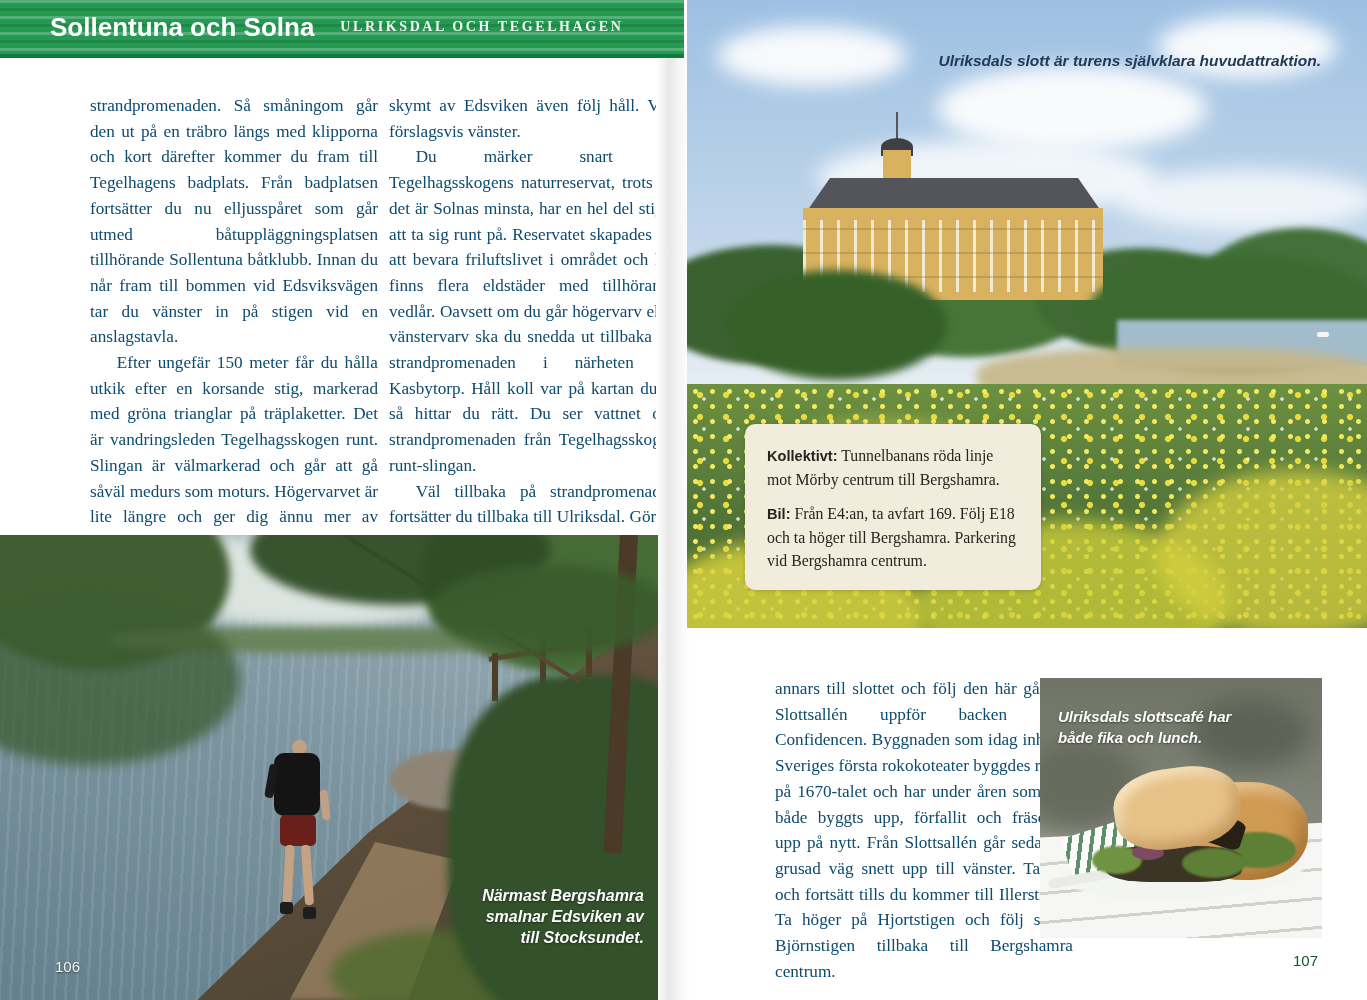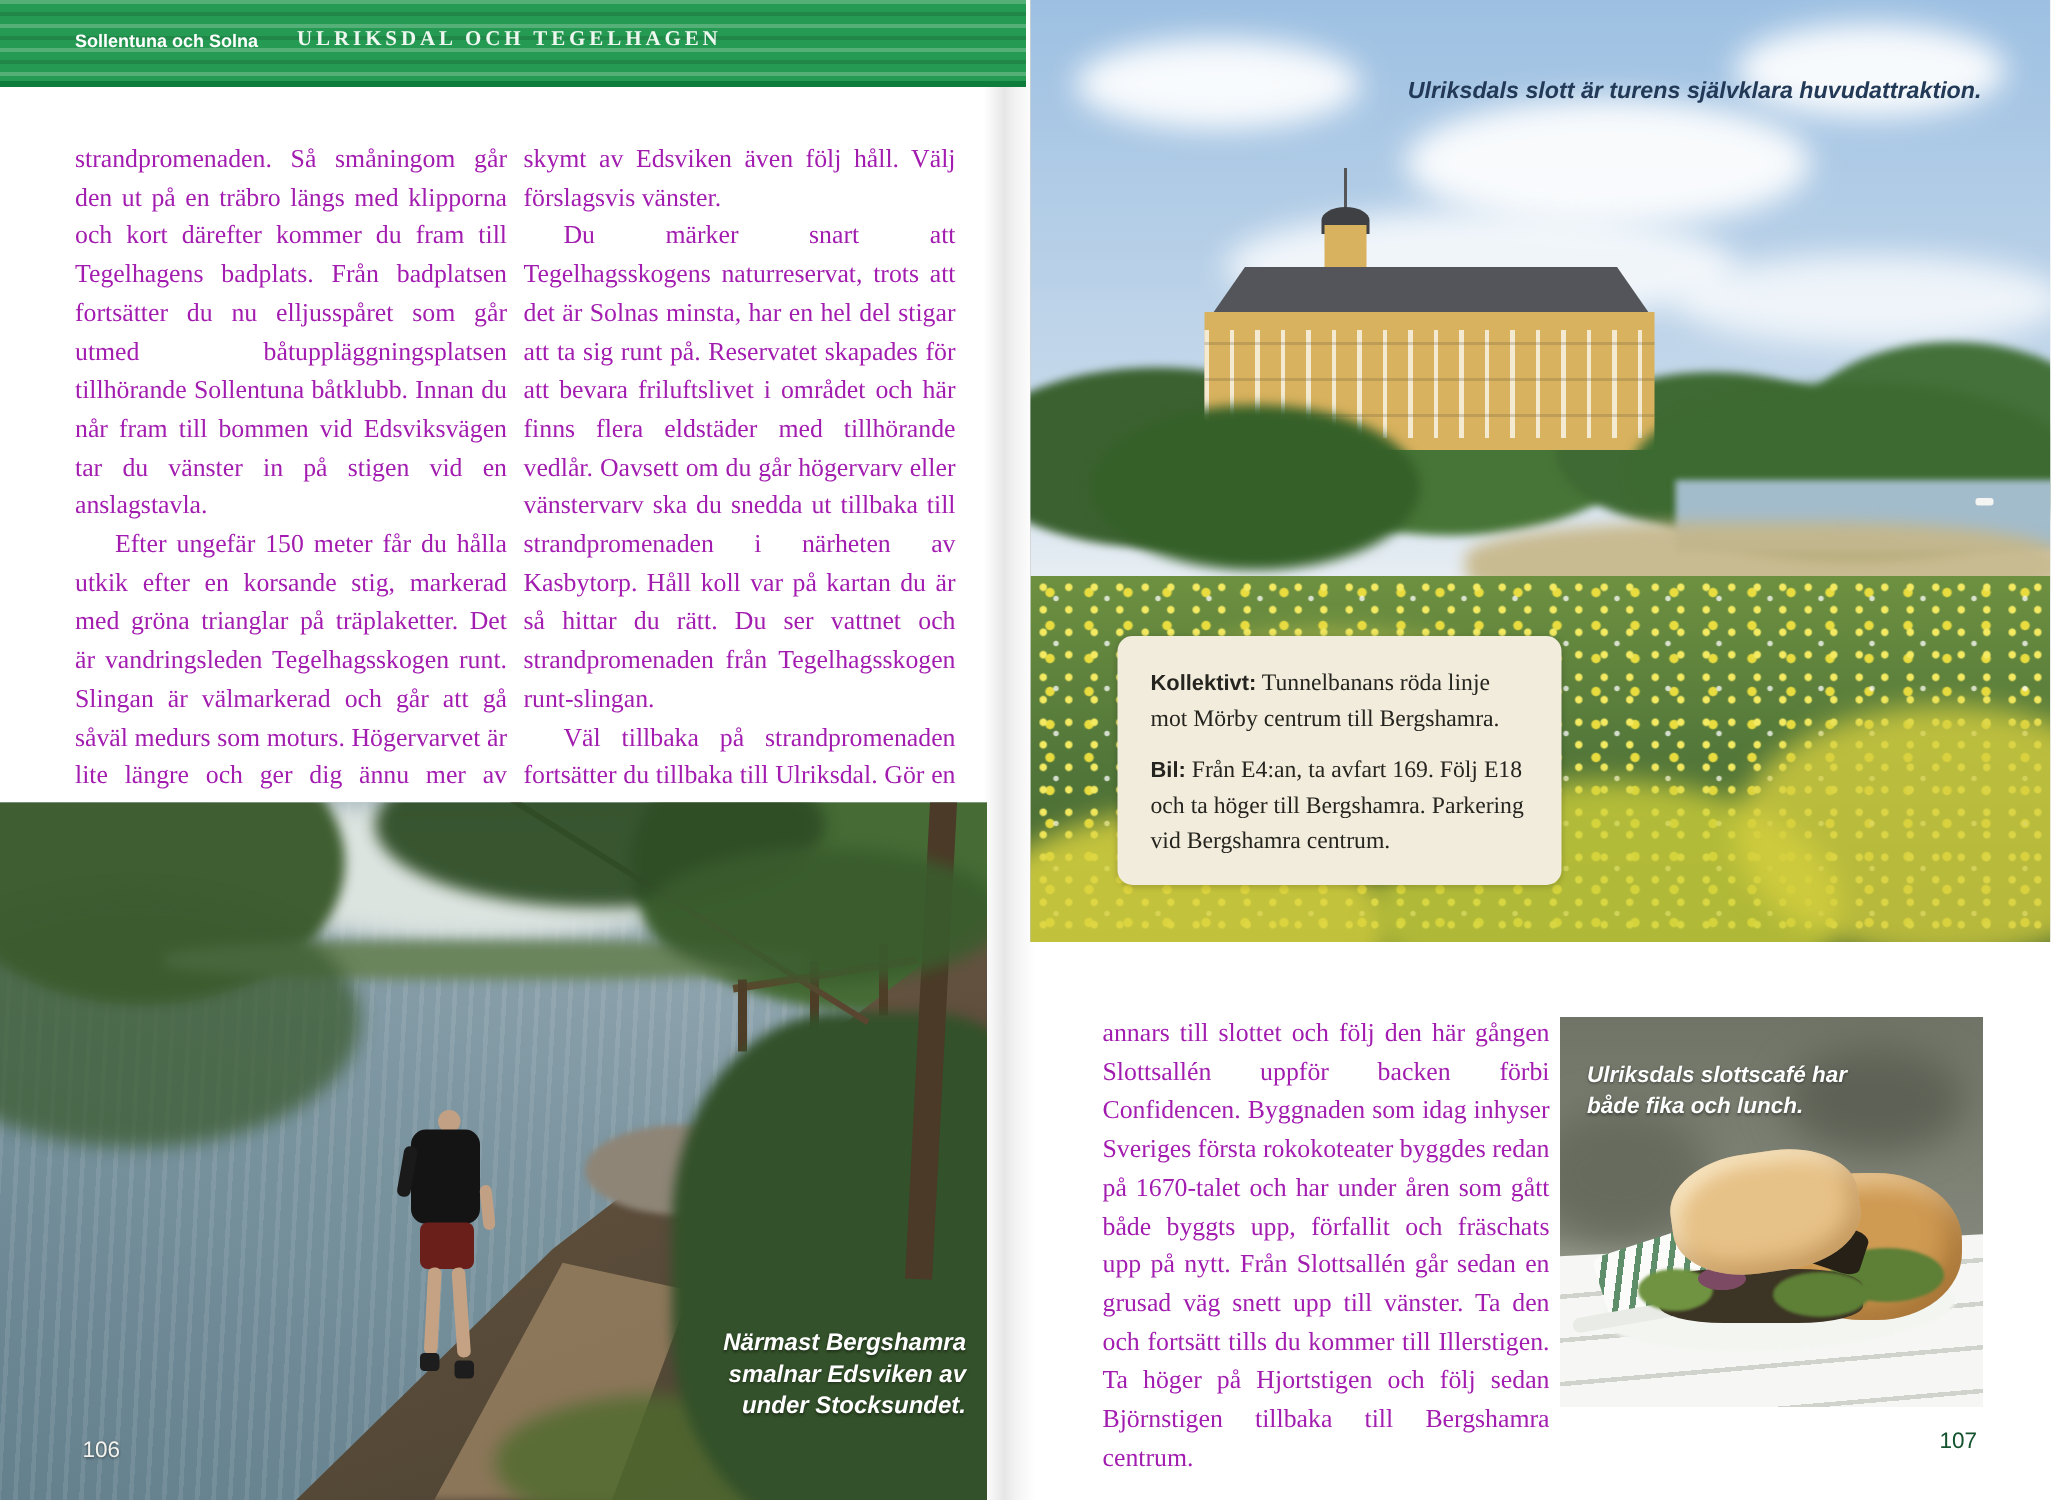--- a/index.html
+++ b/index.html
@@ -7,24 +7,24 @@
           font-family:"Liberation Serif",serif;}
   
   .header-bar{position:absolute;left:0;top:0;width:684px;height:58px;
     background:
       repeating-linear-gradient(180deg,
         rgba(255,255,255,0.22) 0 3px, rgba(255,255,255,0) 3px 8px,
         rgba(0,0,0,0.12) 8px 11px, rgba(255,255,255,0) 11px 16px),
       #259a52;
     border-bottom:4px solid #0e7d3c;
     display:flex;align-items:center;gap:26px;padding-left:50px;box-sizing:border-box;}
-  .header-region{font-family:"Liberation Sans",sans-serif;font-weight:bold;font-size:12px;color:#ffffff;}
+  .header-region{font-family:"Liberation Sans",sans-serif;font-weight:bold;font-size:26px;color:#ffffff;}
   .header-route{font-family:"Liberation Serif",serif;font-size:14px;letter-spacing:2.6px;color:#eef7f0;font-weight:bold;text-align:right;}
   
-  .textcol{position:absolute;width:288px;font-size:17.2px;line-height:25.7px;color:#a21caf;text-align:justify;}
+  .textcol{position:absolute;width:288px;font-size:17.2px;line-height:25.7px;color:#0c4a6e;text-align:justify;margin-left:40px;}
   .textcol p{margin:0;}
   .textcol p.indent{text-indent:1.55em;}
   .col1{left:50px;top:93px;}
   .col2{left:349px;top:93px;}
   .right-body{left:735px;top:676px;width:298px;}
   
   .gutter{position:absolute;left:656px;top:58px;width:34px;height:942px;
     background:linear-gradient(90deg,#ffffff 0%,#e6e6e6 40%,#f3f3f3 62%,#ffffff 100%);}
   
   .photo{position:absolute;overflow:hidden;}
@@ -199,21 +199,21 @@
       <div class="hk-arm-l"></div>
       <div class="hk-arm-r"></div>
       <div class="hk-shorts"></div>
       <div class="hk-leg1"></div>
       <div class="hk-leg2"></div>
       <div class="hk-boot1"></div>
       <div class="hk-boot2"></div>
     </div>
     <div class="photo-caption lp-caption">Närmast Bergshamra
 smalnar Edsviken av
-under Stocksundet.</div>
+till Stocksundet.</div>
     <div class="lp-pagenum">106</div>
   </div>
 
   <div id="photo-hero" class="photo">
     <div class="hp-sky"></div>
     <div class="blob hp-cloud hp-c1"></div>
     <div class="blob hp-cloud hp-c2"></div>
     <div class="blob hp-cloud hp-c3"></div>
     <div class="blob hp-cloud hp-c4"></div>
     <div class="blob hp-cloud hp-c5"></div>

